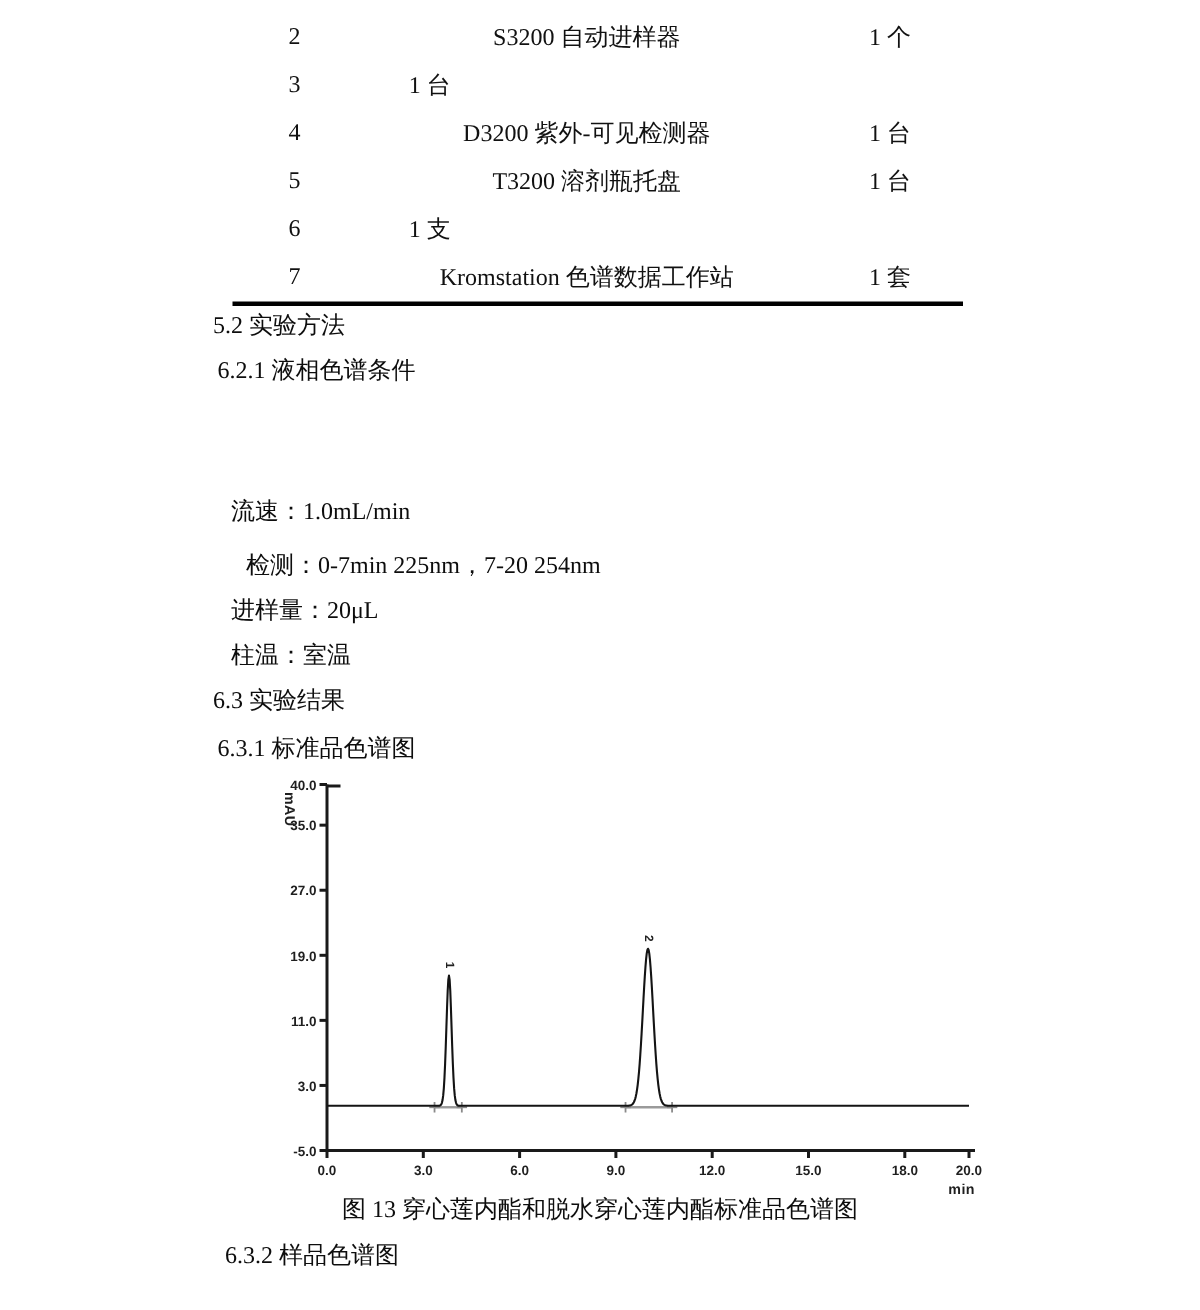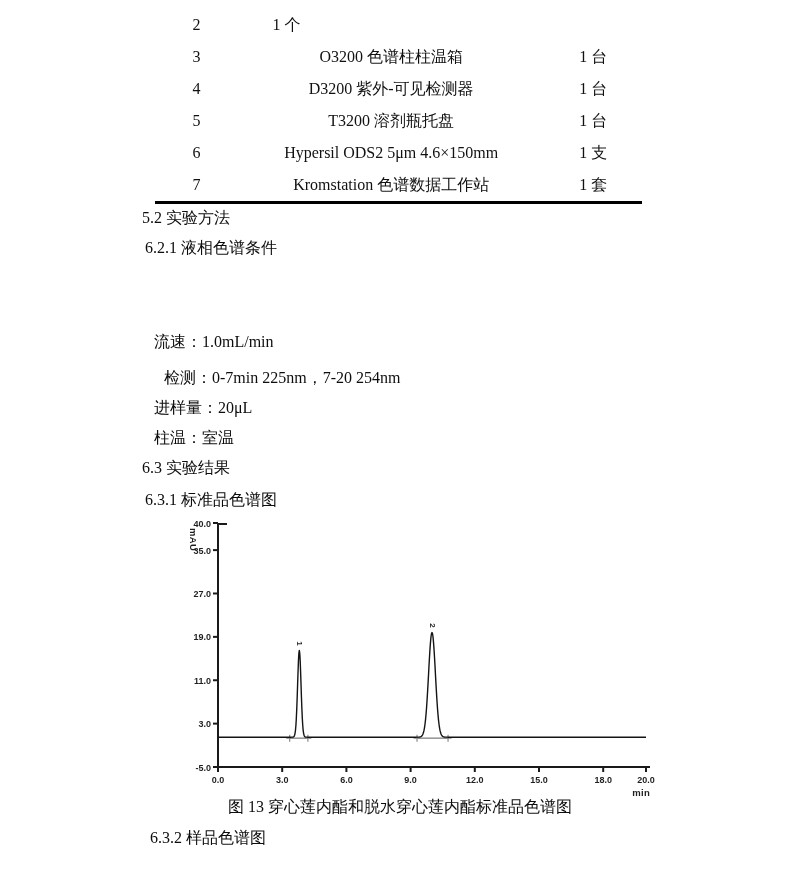--- a/index.html
+++ b/index.html
@@ -33,40 +33,39 @@
   .peaklabel{font-family:"Liberation Sans","DejaVu Sans",sans-serif;font-size:8px;font-weight:bold;fill:#222;}
 </style>
 </head>
 <body>
 
 <div class="page">
 
   <div class="equip-table">
     <div class="equip-row">
       <div class="cell-no">2</div>
+      <div class="cell-name">S3200 自动进样器</div>
       <div class="cell-qty">1 个</div>
     </div>
     <div class="equip-row">
       <div class="cell-no">3</div>
-      <div class="cell-name">O3200 色谱柱柱温箱</div>
       <div class="cell-qty">1 台</div>
     </div>
     <div class="equip-row">
       <div class="cell-no">4</div>
       <div class="cell-name">D3200 紫外-可见检测器</div>
       <div class="cell-qty">1 台</div>
     </div>
     <div class="equip-row">
       <div class="cell-no">5</div>
       <div class="cell-name">T3200 溶剂瓶托盘</div>
       <div class="cell-qty">1 台</div>
     </div>
     <div class="equip-row">
       <div class="cell-no">6</div>
-      <div class="cell-name">Hypersil ODS2 5μm 4.6×150mm</div>
       <div class="cell-qty">1 支</div>
     </div>
     <div class="equip-row">
       <div class="cell-no">7</div>
       <div class="cell-name">Kromstation 色谱数据工作站</div>
       <div class="cell-qty">1 套</div>
     </div>
   </div>
 
   <div class="txt" style="left:142px;top:208px;">5.2 实验方法</div>

